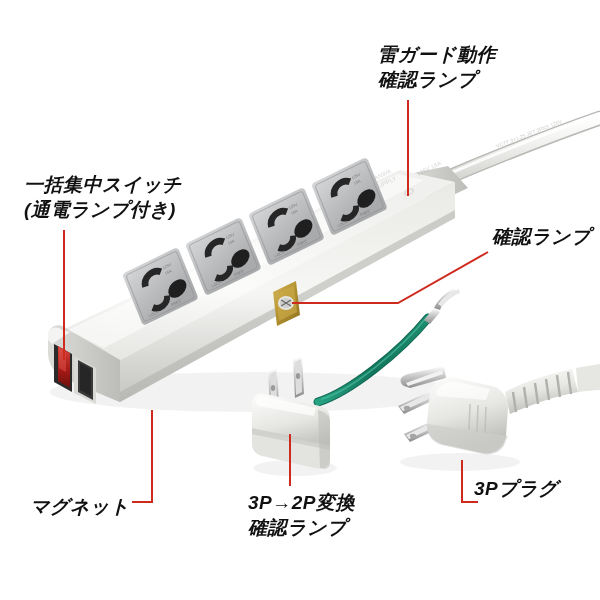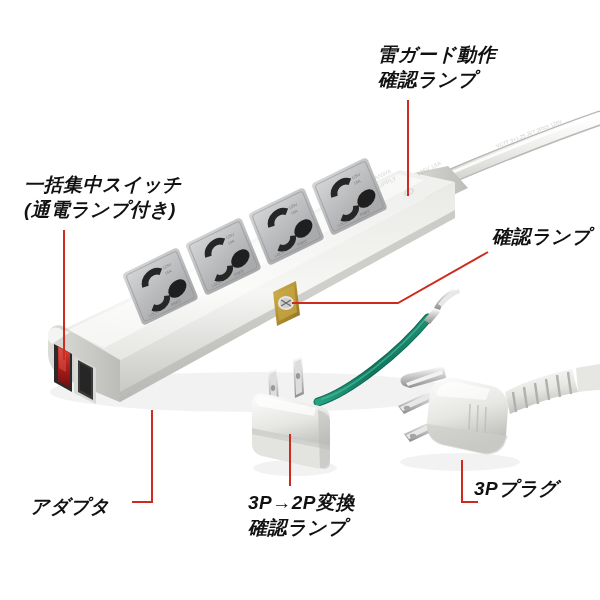--- a/index.html
+++ b/index.html
@@ -284,20 +284,20 @@
   </svg>
 
   <div class="lbl" style="left:378px;top:42px;">雷ガード動作
 確認ランプ</div>
 
   <div class="lbl" style="left:24px;top:172px;">一括集中スイッチ
 (通電ランプ付き)</div>
 
   <div class="lbl" style="left:492px;top:224px;">確認ランプ</div>
 
-  <div class="lbl" style="left:30px;top:494px;">アダプタ</div>
+  <div class="lbl" style="left:30px;top:494px;">マグネット</div>
 
   <div class="lbl" style="left:248px;top:490px;">3P→2P変換
 確認ランプ</div>
 
   <div class="lbl" style="left:474px;top:476px;">3Pプラグ</div>
 
 </div>
 
 </body></html>

